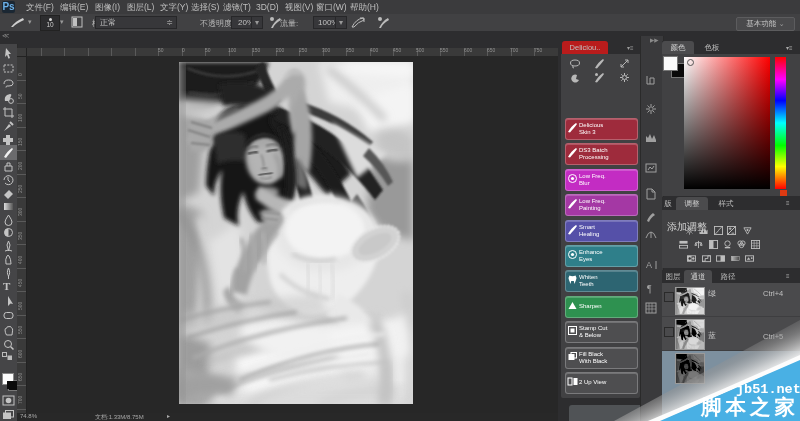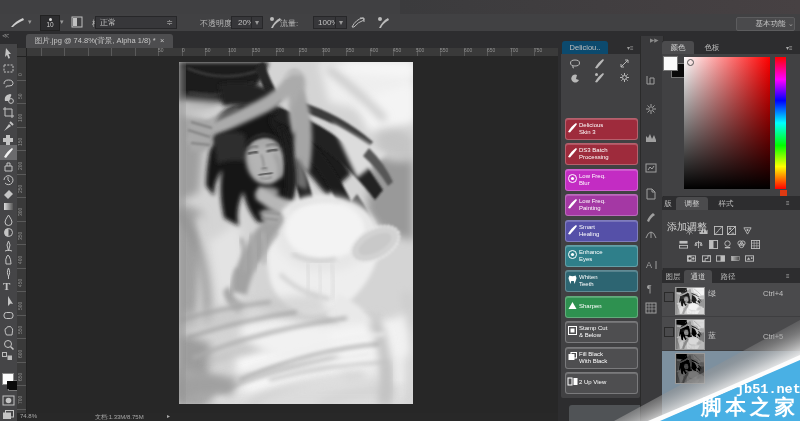--- a/index.html
+++ b/index.html
@@ -24,36 +24,50 @@
 #hruler{left:17px;top:48px;width:543px;height:8px;background:#3a3a3a;border-bottom:1px solid #222;
  background-image:repeating-linear-gradient(90deg,#5a5a5a 0px,#5a5a5a 1px,transparent 1px,transparent 23.5px);}
 #vruler{left:17px;top:56px;width:9px;height:357px;background:#3a3a3a;border-right:1px solid #222;
  background-image:repeating-linear-gradient(180deg,#5a5a5a 0px,#5a5a5a 1px,transparent 1px,transparent 23.5px);}
 #rcorner{left:17px;top:48px;width:9px;height:8px;background:#3c3c3c;border-right:1px solid #222;border-bottom:1px solid #222;}
 #canvas{left:27px;top:56px;width:533px;height:357px;background:#272727;}
 #statusbar{left:17px;top:413px;width:543px;height:8px;background:#282828;color:#a8a8a8;font-size:8px;}
 
 #dockbg{left:558px;top:31px;width:242px;height:390px;background:#2d2d2f;}
 #delpanel{left:561px;top:54px;width:79px;height:344px;background:#414143;border-radius:0 0 2px 2px;}
-#deltab{left:562px;top:41px;width:46px;height:13px;background:#0c4a6e;border-radius:3px 3px 0 0;font-size:7.5px;color:#c0c0c0;line-height:13px;text-align:center;}
+#deltab{left:562px;top:41px;width:46px;height:13px;background:#b91c1c;border-radius:3px 3px 0 0;font-size:7.5px;color:#c0c0c0;line-height:13px;text-align:center;}
 .dbtn{position:absolute;left:565px;width:71px;height:20px;border-radius:3px;color:#fff;font-size:6px;line-height:1.2;display:flex;align-items:center;}
 .dbtn .ic{width:13px;text-align:center;flex:none;font-size:8px;}
 #icondock{left:640px;top:36px;width:22px;height:385px;background:#3a3a3c;border-left:1px solid #2a2a2a;border-right:1px solid #2a2a2a;}
 #colorpanel{left:662px;top:54px;width:138px;height:142px;background:#414143;}
 #adjpanel{left:662px;top:210px;width:138px;height:58px;background:#414143;}
 #chpanel{left:662px;top:283px;width:138px;height:138px;background:#4a4a4c;}
 .ptab{position:absolute;height:13px;font-size:7.5px;color:#bdbdbd;line-height:13px;text-align:center;}
 .ptabsel{background:#4b4b4d;border-radius:3px 3px 0 0;color:#d5d5d5;}
 .chrow{position:absolute;left:662px;width:138px;}
 .chthumb{position:absolute;left:675px;width:28px;border:1px solid #9a9a9a;background:#ddd;overflow:hidden;}
 </style></head>
 <body>
 <div id="app">
 
 <div id="menugrad" class="abs"></div>
+<div id="menubar" class="abs">
+ <div id="pslogo" class="abs">Ps</div>
+ <span class="mi" style="left:26px">文件(F)</span>
+ <span class="mi" style="left:60px">编辑(E)</span>
+ <span class="mi" style="left:95px">图像(I)</span>
+ <span class="mi" style="left:127px">图层(L)</span>
+ <span class="mi" style="left:160px">文字(Y)</span>
+ <span class="mi" style="left:191px">选择(S)</span>
+ <span class="mi" style="left:223px">滤镜(T)</span>
+ <span class="mi" style="left:256px">3D(D)</span>
+ <span class="mi" style="left:285px">视图(V)</span>
+ <span class="mi" style="left:316px">窗口(W)</span>
+ <span class="mi" style="left:350px">帮助(H)</span>
+</div>
 
 <div id="optbar" class="abs">
  <svg class="abs" style="left:10px;top:3px" width="16" height="11" viewBox="0 0 16 11">
         <path d="M1,10 C4,6 8,3 13,1 L14,3 C9,5 5,8 3,10 Z" fill="#cfcfcf"></path>
       </svg>
  <span class="abs" style="left:28px;top:4px;color:#9a9a9a;font-size:7px">▾</span>
  <div class="abs" style="left:40px;top:1px;width:18px;height:14px;background:#2d2d2f;border:1px solid #222;text-align:center">
    <div style="width:3px;height:3px;border-radius:50%;background:#ddd;margin:2px auto 0"></div>
    <div style="font-size:6.5px;color:#ccc;line-height:7px">10</div>
       </div>
@@ -75,25 +89,24 @@
  <div class="obx" style="left:313px;width:20px;">100%</div>
  <div class="obx" style="left:335px;width:10px;color:#999;text-align:center;padding:0">▾</div>
  <svg class="abs" style="left:351px;top:3px" width="14" height="11" viewBox="0 0 14 11">
         <path d="M1,10 Q5,2 12,1 L13,3 Q7,5 3,10 Z" fill="none" stroke="#bbb"></path>
         <path d="M9,1 L13,1 L13,5" fill="none" stroke="#bbb"></path>
       </svg>
  <svg class="abs" style="left:377px;top:2px" width="13" height="13" viewBox="0 0 13 13">
         <path d="M2,12 C4,8 7,4 11,2 L12,4 C8,6 5,9 4,12 Z" fill="#bbb"></path>
         <circle cx="3" cy="3" r="2" fill="#bbb"></circle>
       </svg>
- <div class="abs" style="left:736px;top:3px;width:57px;height:12px;background:#4a4a4c;border:1px solid #5c5c5e;border-radius:2px;font-size:7.5px;color:#c8c8c8;text-align:right;line-height:12px">基本功能 <span style="color:#999">⌄</span></div>
+ <div class="abs" style="left:736px;top:3px;width:57px;height:12px;background:#4a4a4c;border:1px solid #5c5c5e;border-radius:2px;font-size:7.5px;color:#c8c8c8;text-align:center;line-height:12px">基本功能 <span style="color:#999">⌄</span></div>
 </div>
 
 <div id="tabstrip" class="abs"></div>
-<div id="doctab" class="abs">图片.jpg @ 74.8%(背景, Alpha 1/8) * &nbsp;×</div>
 <span class="abs" style="left:2px;top:32px;color:#8a8a8a;font-size:7px">≪</span>
 
 <div id="toolbar" class="abs">
 <svg class="tool" style="top:3px" viewBox="0 0 13 13">
         <path d="M4,1 L9,7 L6.5,7 L8,11 L6.5,11.7 L5,8 L3,10 Z" fill="#c4c4c4"></path>
       </svg>
 <svg class="tool" style="top:18px" viewBox="0 0 13 13">
         <rect x="2" y="3" width="9" height="7" fill="none" stroke="#c4c4c4" stroke-dasharray="2 1.3"></rect>
       </svg>
 <svg class="tool" style="top:33px" viewBox="0 0 13 13">

